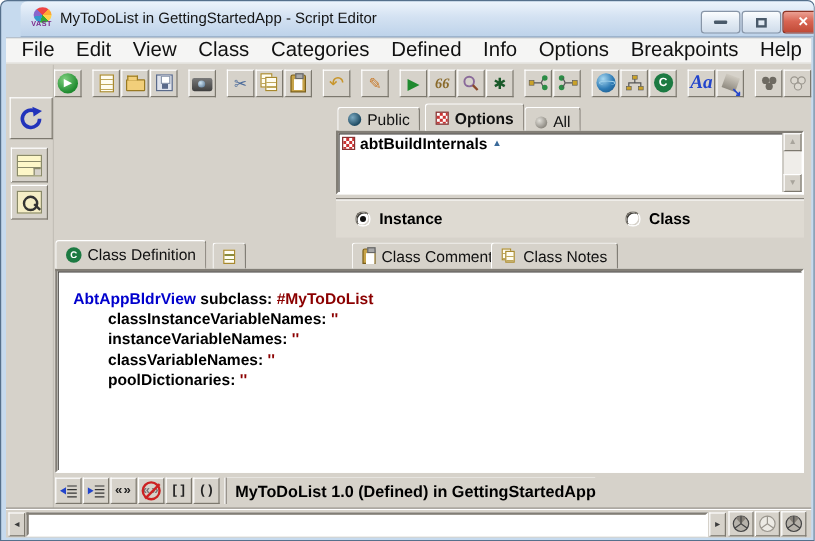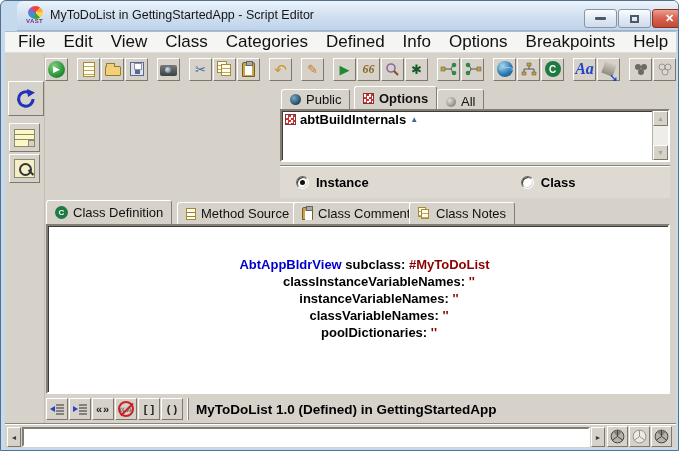--- a/index.html
+++ b/index.html
@@ -108,21 +108,21 @@
   .radio{width:13px;height:13px;border-radius:50%;background:#fff;border:1px solid;border-color:#6e6a62 #fff #fff #6e6a62;
     box-shadow:inset 1px 1px 0 #3f3d39, inset -1px -1px 0 #d6d2ca;display:flex;align-items:center;justify-content:center;}
   .radio .dot{width:5px;height:5px;border-radius:50%;background:#111;}
   
   .ed-tab1{left:41px;top:168px;height:24px;}
   .ed-tab2{left:172px;top:170px;height:22px;}
   .ed-tab3{left:288px;top:170px;height:22px;}
   .ed-tab4{left:404px;top:170px;height:22px;}
   
   .editor{position:absolute;left:41px;top:192px;width:624px;height:170px;z-index:2;}
-  .code{padding:30px 0 0 13px;text-align:center;}
+  .code{padding:14px 0 0 13px;}
   .code-line{font-size:13px;font-weight:bold;line-height:17px;white-space:pre;color:#000;}
   .code-line.ind{padding-left:29px;}
   .k-blue{color:#0000cd;} .k-maroon{color:#8b0000;} .k-plain{color:#000;}
   
   .statusrow{position:absolute;left:41px;top:365px;height:24px;display:flex;align-items:center;}
   .st-btn{width:22px;height:22px;margin-right:1px;background:#d6d2ca;border:1px solid;border-color:#fff #7c786e #7c786e #fff;
     display:flex;align-items:center;justify-content:center;font-size:11px;font-weight:bold;color:#222;position:relative;}
   .status-text{margin-left:4px;padding-left:7px;border-left:1px solid #8a867e;box-shadow:-1px 0 0 #fff;
     font-size:13.5px;font-weight:bold;color:#000;height:22px;display:flex;align-items:center;}
   .no-ring{position:absolute;inset:2px;border:2px solid #cc2222;border-radius:50%;}
@@ -358,21 +358,20 @@
     </div>
 
     <div class="tab ed-tab1 active" style="font-weight:normal">
       <span class="i-refc sm">
           <span>C</span>
         </span>
       <span>Class Definition</span>
     </div>
     <div class="tab ed-tab2">
       <span class="i-doc sm" style="background-image:linear-gradient(#0000 3px,#8a8a3a 3px,#8a8a3a 4px,#0000 4px,#0000 7px,#8a8a3a 7px,#8a8a3a 8px,#0000 8px)"></span>
-      <span>Method Source</span>
     </div>
     <div class="tab ed-tab3">
       <span class="i-clip" style="width:11px;height:13px"></span>
       <span>Class Comment</span>
     </div>
     <div class="tab ed-tab4">
       <span class="i-copy" style="width:13px;height:13px">
           <span class="i-doc sm p1" style="width:8px;height:10px"></span>
           <span class="i-doc sm p2" style="width:8px;height:10px;left:3px;top:2px"></span>
         </span>

